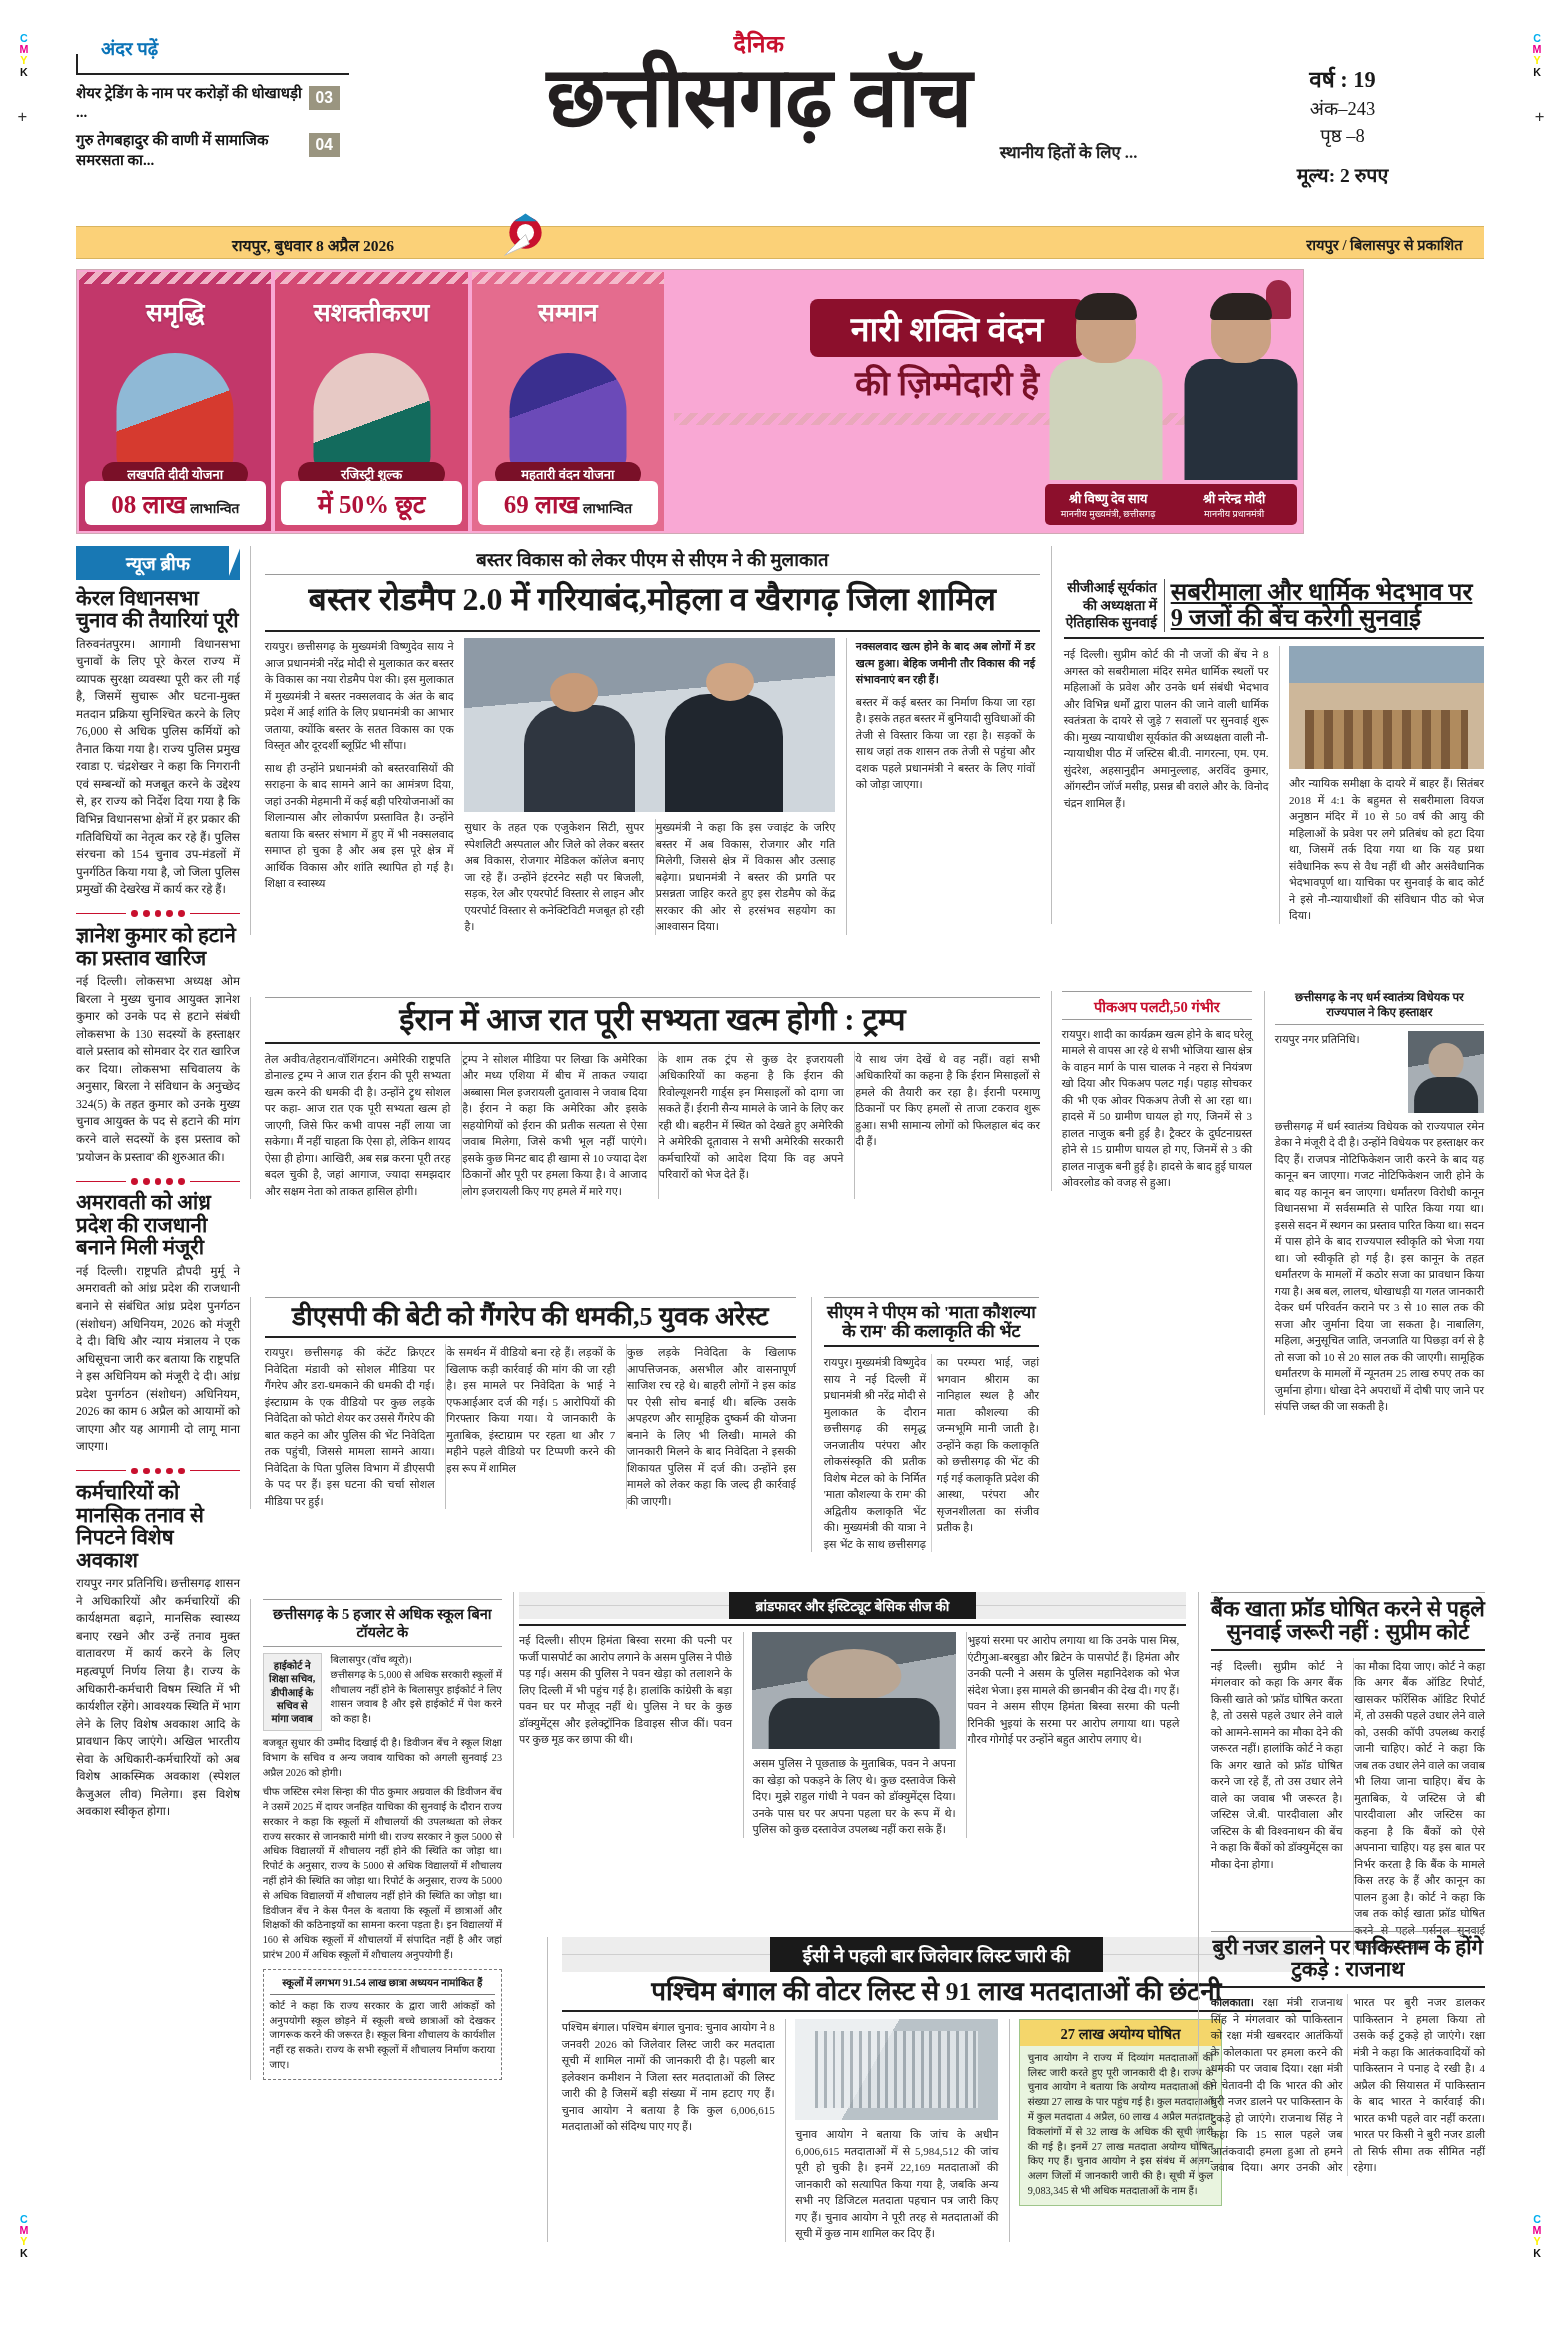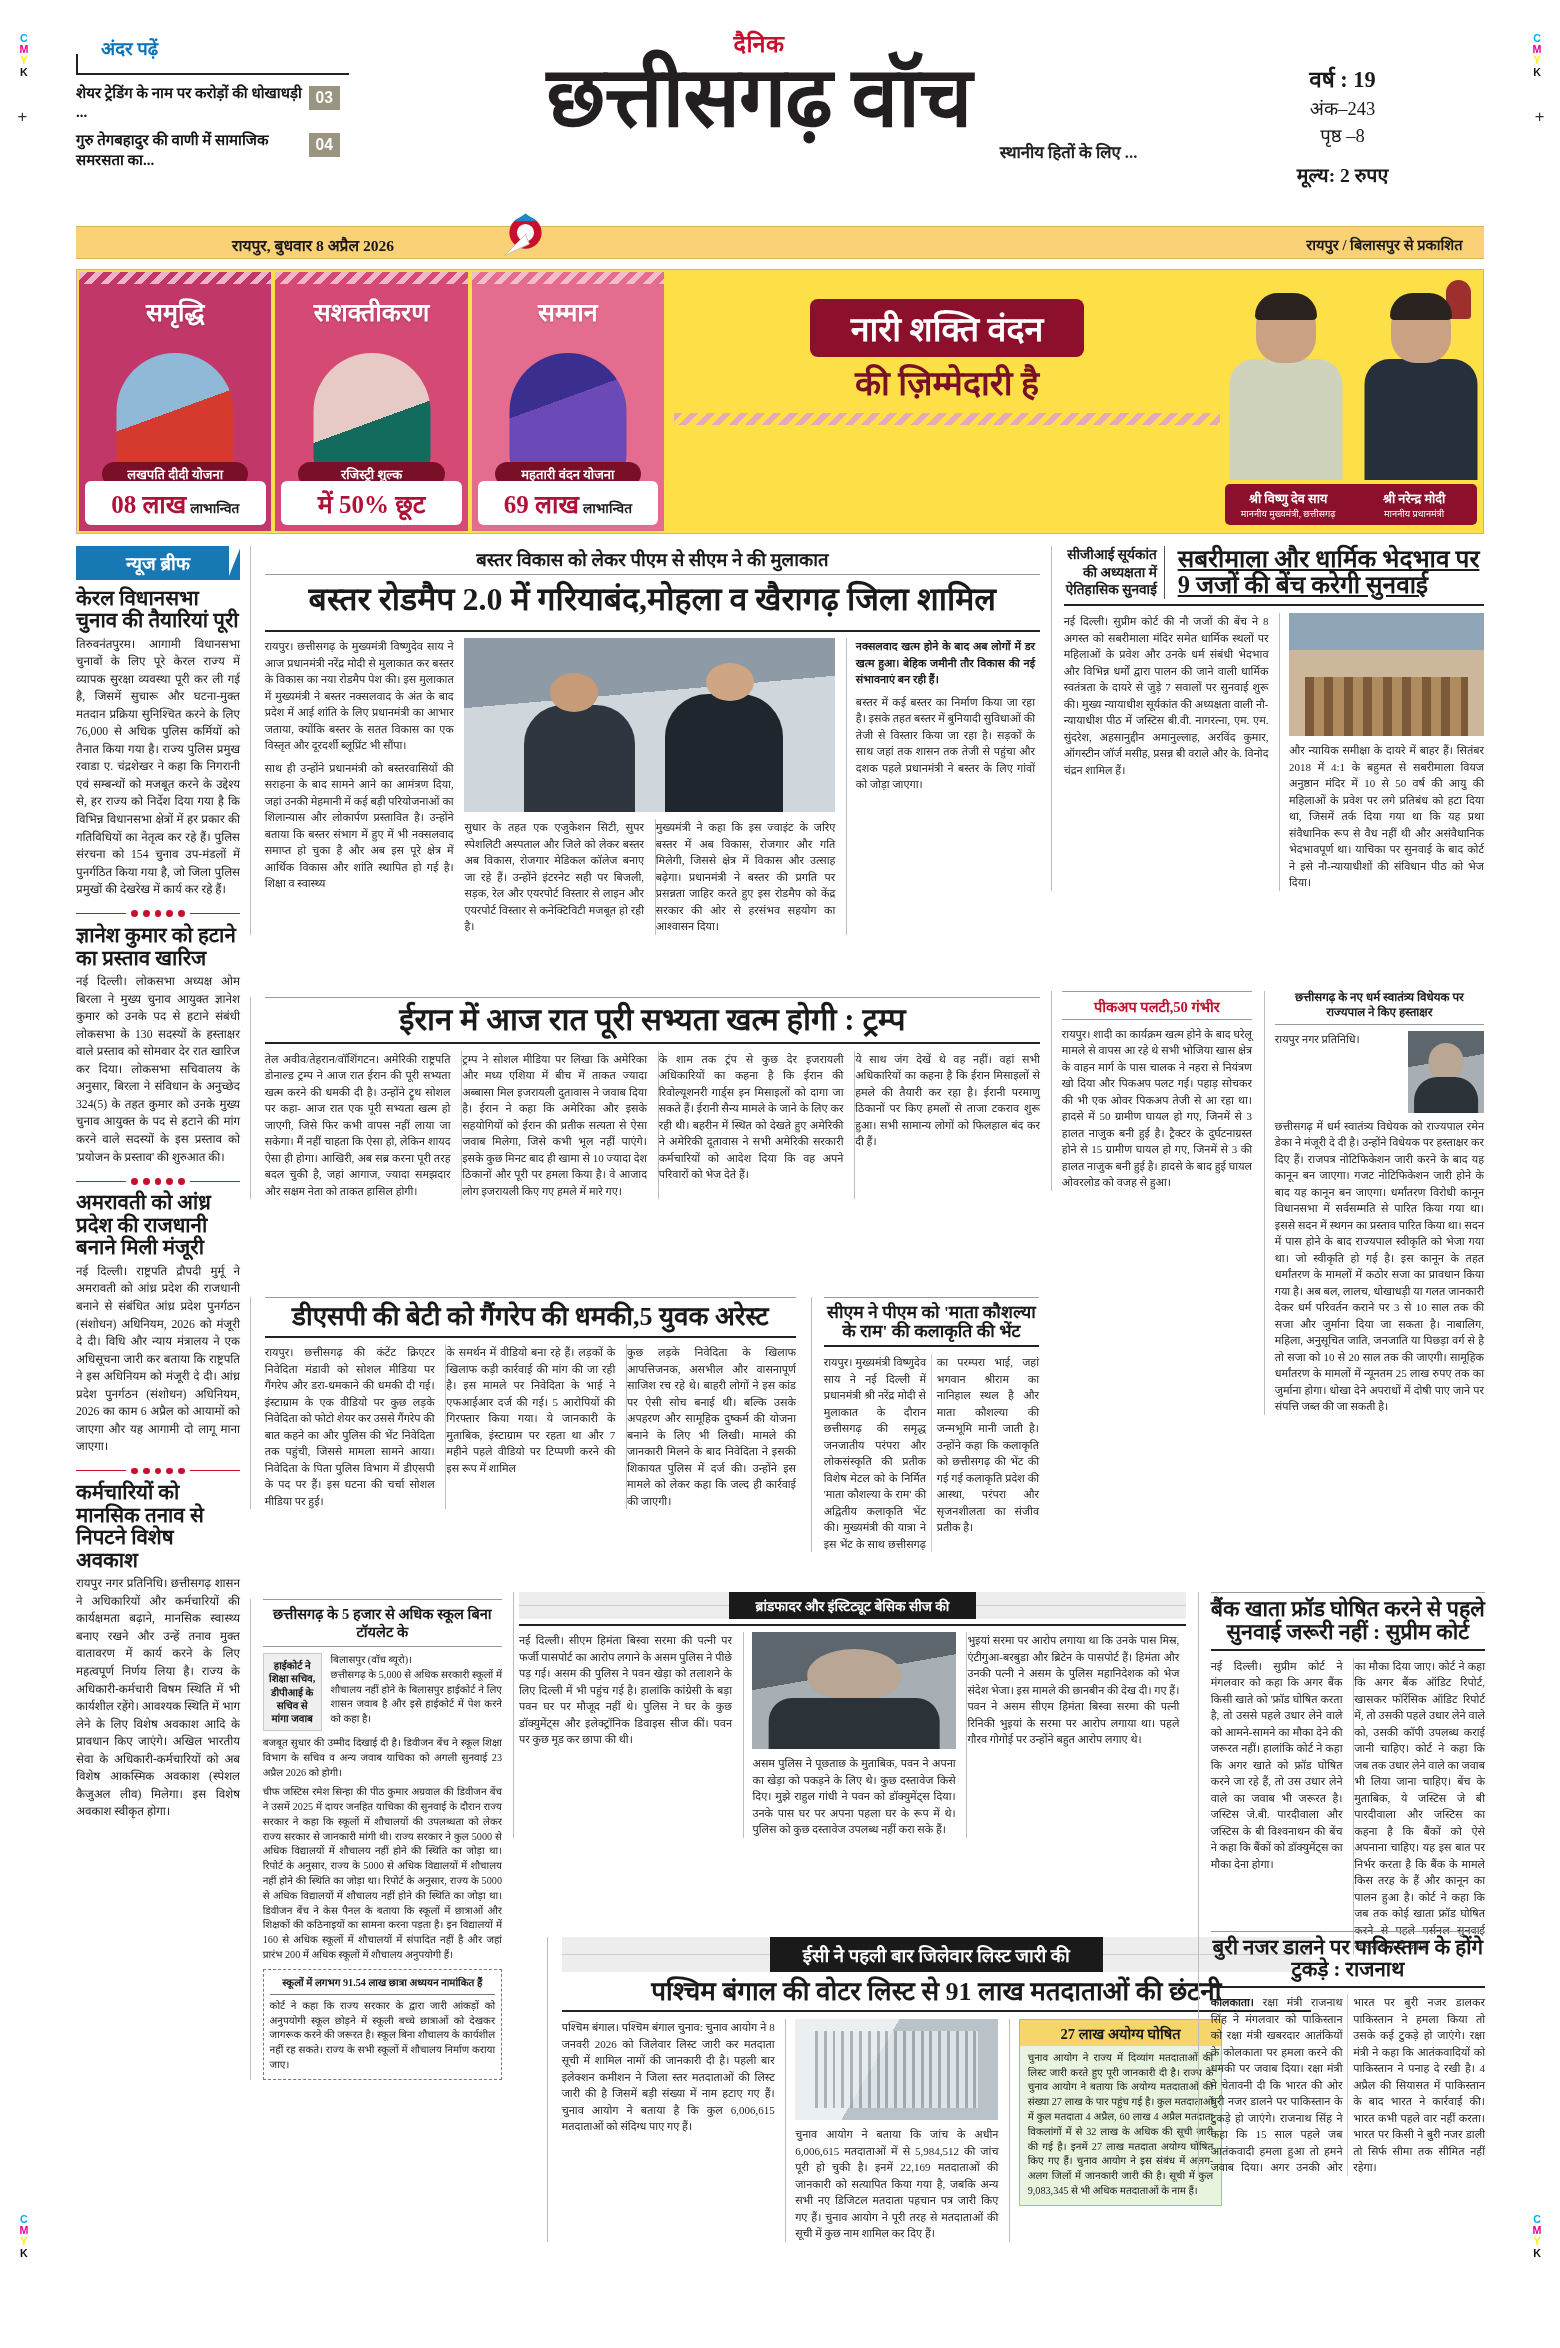--- a/index.html
+++ b/index.html
@@ -40,21 +40,21 @@
   .issue .l2, .issue .l3 { font-size: 18.5px; }
   .issue .l4 { font-size: 19.5px; font-weight: bold; margin-top: 11.7px; }
 
   .dateband { position: absolute; left: 76px; top: 226px; width: 1408px; height: 33px; background: #FBD178;
               border-top: 1px solid #d9b45f; border-bottom: 1px solid #d9b45f; }
   .dateband .left { position: absolute; left: 156px; top: 6.8px; font-size: 15.6px; font-weight: bold; }
   .dateband .right { position: absolute; right: 21.5px; top: 6.8px; font-size: 14.6px; font-weight: bold; }
   .logo-badge { position: absolute; left: 421px; top: -21.5px; width: 57px; height: 57px; }
 
   
-  .ad { position: absolute; left: 76px; top: 269px; width: 1408px; height: 265px; border: 1px solid #cfa9b4; background: #fde047; overflow: hidden; }
+  .ad { position: absolute; left: 76px; top: 269px; width: 1228px; height: 265px; border: 1px solid #cfa9b4; background: #f9a8d4; overflow: hidden; }
   .ad-left { position: absolute; left: 2px; top: 2px; width: 589px; height: 259px; display: flex; }
   .ad-card { position: relative; flex: 1; margin-right: 3.9px; overflow: hidden; }
   .ad-card.c1 { background: #C2376A; }
   .ad-card.c2 { background: #D44A74; }
   .ad-card.c3 { background: #E46C8E; }
   .ad-zig { position: absolute; top: 0; left: 0; right: 0; height: 11.7px;
             background: repeating-linear-gradient(135deg, #f7c9d6 0 5.9px, transparent 5.9px 11.7px); opacity: .85; }
   .ad-card h4 { position: absolute; top: 21.5px; left: 0; right: 0; text-align: center; color: #fff; font-size: 25px; font-weight: bold; text-shadow: 0 1px 2px rgba(0,0,0,.25); }
   .ad-photo { position: absolute; bottom: 57px; left: 50%; transform: translateX(-50%); width: 117px; height: 121px; border-radius: 59px 59px 17.6px 17.6px; }
   .p1 { background: linear-gradient(160deg,#8fb9d6 0 48%, #d63a2f 48% 100%); }
@@ -389,21 +389,21 @@
       <div style="width:189px;" class="col-rule-l">
         <div style="padding-left:8.8px;">
           <div class="body-txt" style="font-weight:bold;">नक्सलवाद खत्म होने के बाद अब लोगों में डर खत्म हुआ। बेहिक जमीनी तौर विकास की नई संभावनाएं बन रही हैं।</div>
           <div class="body-txt" style="margin-top:5.9px;">बस्तर में कई बस्तर का निर्माण किया जा रहा है। इसके तहत बस्तर में बुनियादी सुविधाओं की तेजी से विस्तार किया जा रहा है। सड़कों के साथ जहां तक शासन तक तेजी से पहुंचा और दशक पहले प्रधानमंत्री ने बस्तर के लिए गांवों को जोड़ा जाएगा।</div>
         </div>
       </div>
     </div>
   </div>
 
   <div class="story-b col-rule-l" style="padding-left:11.7px;">
-    <div style="display:flex; align-items:flex-start; gap:13px;">
+    <div style="display:flex; align-items:flex-start; gap:6px;margin-top:33px;">
       <div class="side-kick">सीजीआई सूर्यकांत की अध्यक्षता में ऐतिहासिक सुनवाई</div>
       <div class="hl" style="flex:1; text-align:left;">सबरीमाला और धार्मिक भेदभाव पर 9 जजों की बेंच करेगी सुनवाई</div>
     </div>
     <div class="rule-thick" style="margin-top:5.9px;"></div>
     <div style="display:flex; gap:10.7px; margin-top:6.8px;">
       <div style="width:205px;">
         <div class="body-txt">नई दिल्ली। सुप्रीम कोर्ट की नौ जजों की बेंच ने 8 अगस्त को सबरीमाला मंदिर समेत धार्मिक स्थलों पर महिलाओं के प्रवेश और उनके धर्म संबंधी भेदभाव और विभिन्न धर्मों द्वारा पालन की जाने वाली धार्मिक स्वतंत्रता के दायरे से जुड़े 7 सवालों पर सुनवाई शुरू की। मुख्य न्यायाधीश सूर्यकांत की अध्यक्षता वाली नौ-न्यायाधीश पीठ में जस्टिस बी.वी. नागरत्ना, एम. एम. सुंदरेश, अहसानुद्दीन अमानुल्लाह, अरविंद कुमार, ऑगस्टीन जॉर्ज मसीह, प्रसन्न बी वराले और के. विनोद चंद्रन शामिल हैं।</div>
       </div>
       <div style="width:205px;" class="col-rule-l">
         <div style="padding-left:8.8px;">

